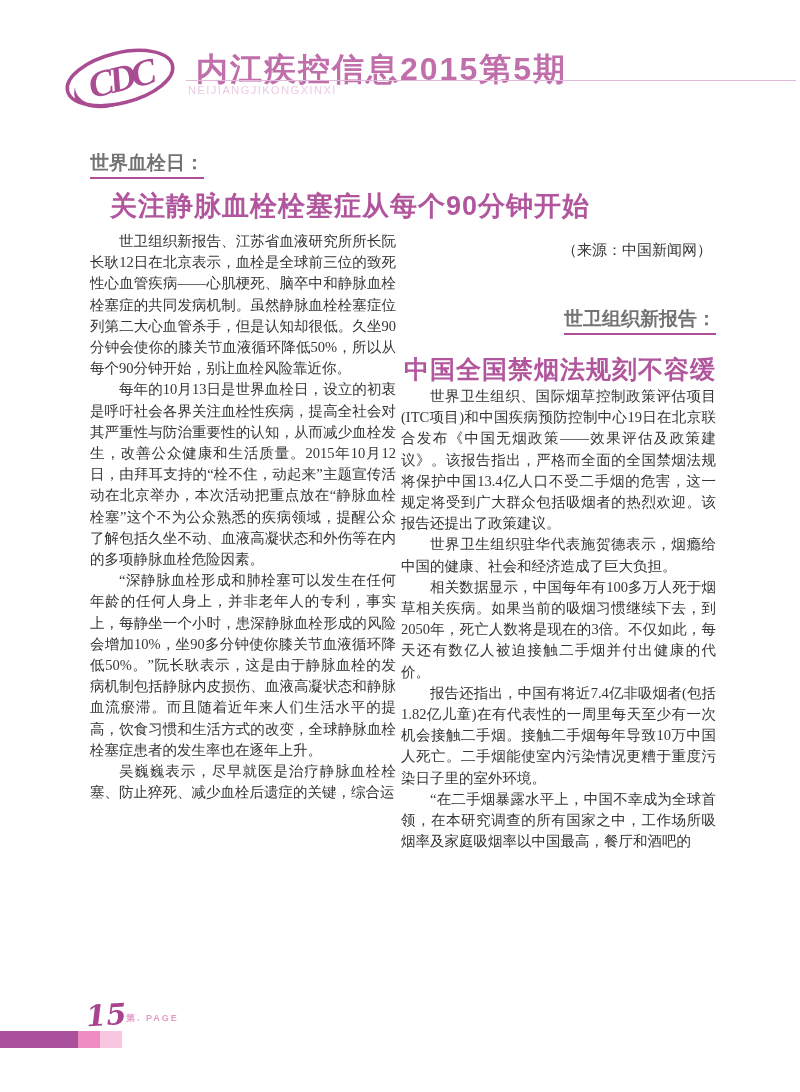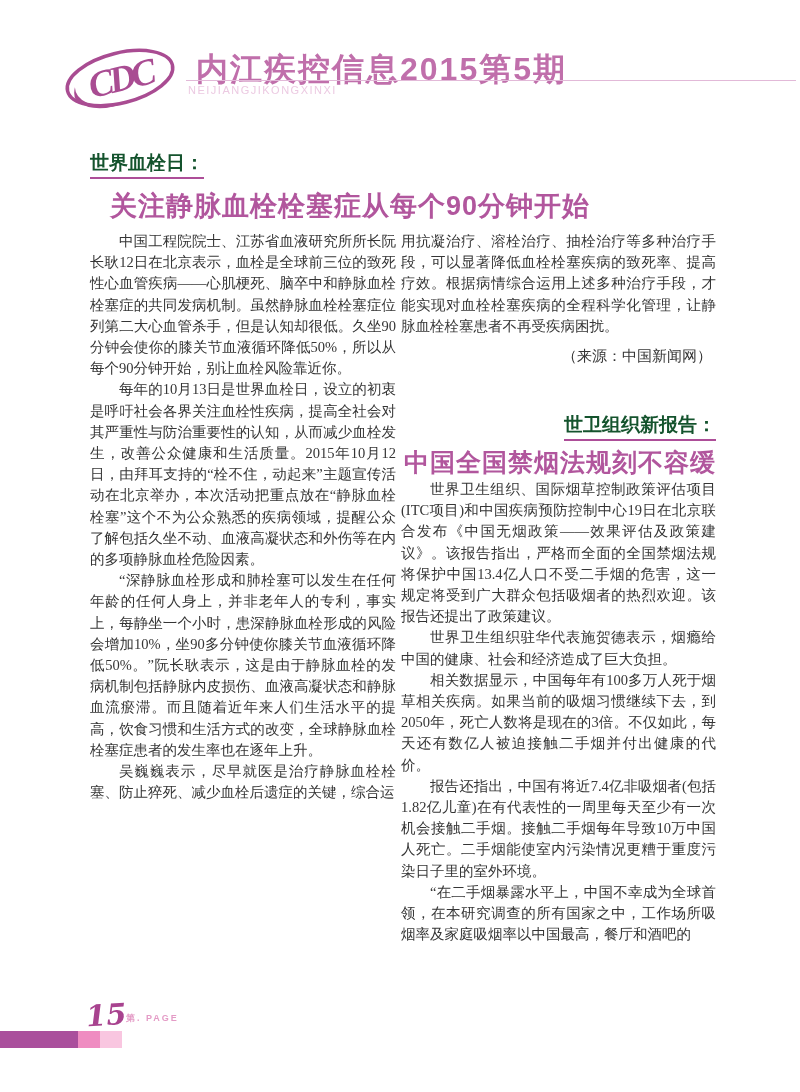--- a/index.html
+++ b/index.html
@@ -29,21 +29,21 @@
     font-family:"Liberation Sans", sans-serif;
     font-size:11px; letter-spacing:1.5px;
     color:#eccae2;
   }
 
   
   .a1-head { position:absolute; left:90px; top:150px; width:626px; }
   .kicker {
     display:inline-block;
     font-family:"Liberation Sans", sans-serif;
-    font-size:19px; font-weight:bold; color:#14532d;
+    font-size:19px; font-weight:bold; color:#737373;
     border-bottom:2px solid #ad4e98; padding-bottom:1px;
   }
   .a1-title {
     margin-top:9px; text-align:left;
     font-family:"Liberation Sans", sans-serif;
     font-size:27px; font-weight:bold; letter-spacing:1px;
     color:#b1569d; padding-left:20px;
   }
 
   
@@ -55,21 +55,21 @@
   }
   p.body.noindent { text-indent:0; }
   .source-line {
     margin:10px 4px 0 0;
     text-align:right; font-size:15px; color:#353535;
   }
 
   
   .a2-head { margin-top:46px;text-align:right; }
   .a2-title {
-    margin-top:5px;
+    margin-top:18px;
     font-family:"Liberation Sans", sans-serif;
     font-size:25px; font-weight:bold; letter-spacing:1px;
     color:#b1569d; white-space:nowrap;
   }
   .a2-body-start { margin-top:11px; }
 
   
   .footer-pageno {
     position:absolute; left:86px; top:998px;
     font-family:"DejaVu Serif", serif;
@@ -104,28 +104,27 @@
   <div class="header-title">内江疾控信息2015第5期</div>
   <div class="header-rule"></div>
   <div class="header-subtitle">NEIJIANGJIKONGXINXI</div>
 
   <div class="a1-head">
     <span class="kicker">世界血栓日：</span>
     <div class="a1-title">关注静脉血栓栓塞症从每个90分钟开始</div>
   </div>
 
   <div class="col-left">
-    <p class="body">中国工程院院士、江苏省血液研究所所长阮长耿12日在北京表示，血栓是全球前三位的致死性心血管疾病——心肌梗死、脑卒中和静脉血栓栓塞症的共同发病机制。虽然静脉血栓栓塞症位列第二大心血管杀手，但是认知却很低。久坐90分钟会使你的膝关节血液循环降低50%，所以从每个90分钟开始，别让血栓风险靠近你。</p>
+    <p class="body">世卫组织新报告、江苏省血液研究所所长阮长耿12日在北京表示，血栓是全球前三位的致死性心血管疾病——心肌梗死、脑卒中和静脉血栓栓塞症的共同发病机制。虽然静脉血栓栓塞症位列第二大心血管杀手，但是认知却很低。久坐90分钟会使你的膝关节血液循环降低50%，所以从每个90分钟开始，别让血栓风险靠近你。</p>
     <p class="body">每年的10月13日是世界血栓日，设立的初衷是呼吁社会各界关注血栓性疾病，提高全社会对其严重性与防治重要性的认知，从而减少血栓发生，改善公众健康和生活质量。2015年10月12日，由拜耳支持的“栓不住，动起来”主题宣传活动在北京举办，本次活动把重点放在“静脉血栓栓塞”这个不为公众熟悉的疾病领域，提醒公众了解包括久坐不动、血液高凝状态和外伤等在内的多项静脉血栓危险因素。</p>
     <p class="body">“深静脉血栓形成和肺栓塞可以发生在任何年龄的任何人身上，并非老年人的专利，事实上，每静坐一个小时，患深静脉血栓形成的风险会增加10%，坐90多分钟使你膝关节血液循环降低50%。”阮长耿表示，这是由于静脉血栓的发病机制包括静脉内皮损伤、血液高凝状态和静脉血流瘀滞。而且随着近年来人们生活水平的提高，饮食习惯和生活方式的改变，全球静脉血栓栓塞症患者的发生率也在逐年上升。</p>
     <p class="body">吴巍巍表示，尽早就医是治疗静脉血栓栓塞、防止猝死、减少血栓后遗症的关键，综合运</p>
   </div>
 
   <div class="col-right">
-    <p class="body noindent">用抗凝治疗、溶栓治疗、抽栓治疗等多种治疗手段，可以显著降低血栓栓塞疾病的致死率、提高疗效。根据病情综合运用上述多种治疗手段，才能实现对血栓栓塞疾病的全程科学化管理，让静脉血栓栓塞患者不再受疾病困扰。</p>
     <div class="source-line">（来源：中国新闻网）</div>
 
     <div class="a2-head">
       <span class="kicker">世卫组织新报告：</span>
       <div class="a2-title">中国全国禁烟法规刻不容缓</div>
     </div>
 
     <p class="body a2-body-start">世界卫生组织、国际烟草控制政策评估项目(ITC项目)和中国疾病预防控制中心19日在北京联合发布《中国无烟政策——效果评估及政策建议》。该报告指出，严格而全面的全国禁烟法规将保护中国13.4亿人口不受二手烟的危害，这一规定将受到广大群众包括吸烟者的热烈欢迎。该报告还提出了政策建议。</p>
     <p class="body">世界卫生组织驻华代表施贺德表示，烟瘾给中国的健康、社会和经济造成了巨大负担。</p>
     <p class="body">相关数据显示，中国每年有100多万人死于烟草相关疾病。如果当前的吸烟习惯继续下去，到2050年，死亡人数将是现在的3倍。不仅如此，每天还有数亿人被迫接触二手烟并付出健康的代价。</p>

